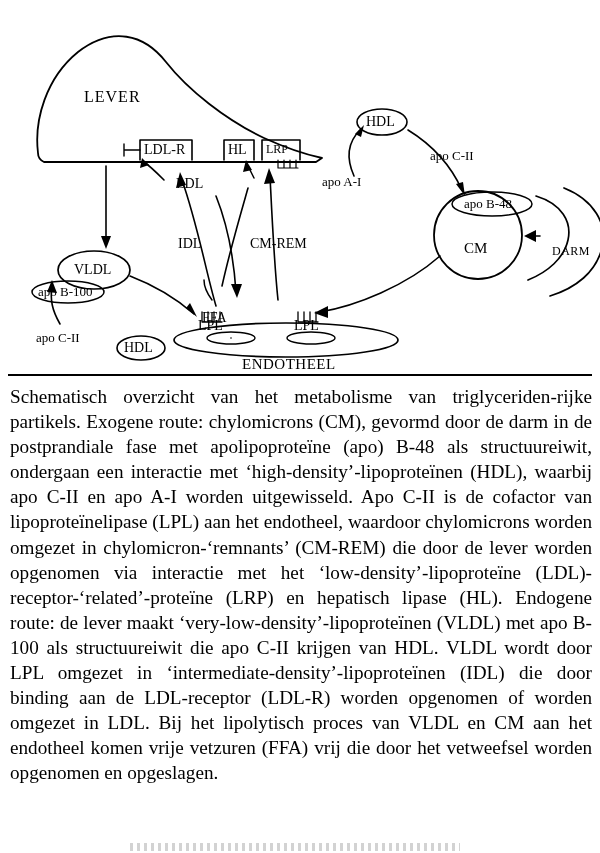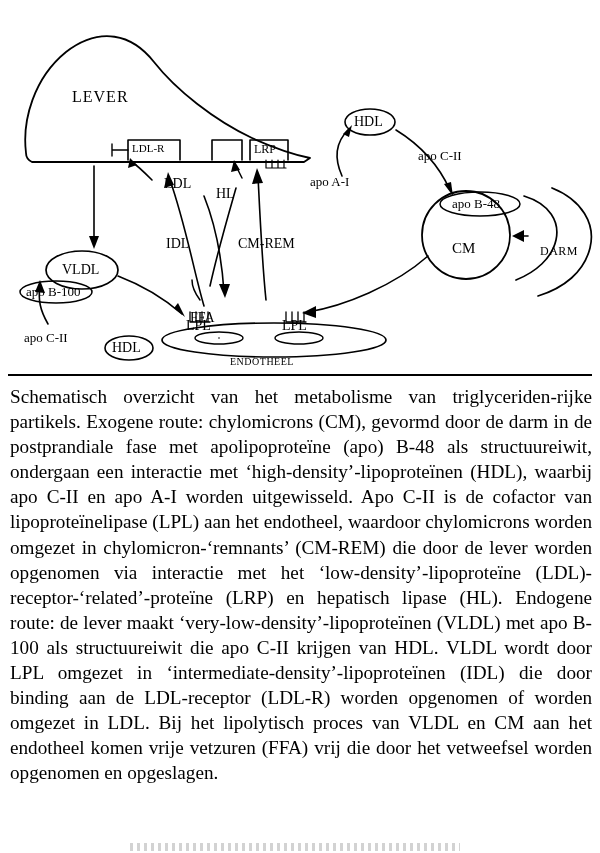--- a/index.html
+++ b/index.html
@@ -15,21 +15,21 @@
     position: relative;
     overflow: hidden;
   }
   #page {
     position: relative;
     width: 600px;
     height: 853px;
   }
   #figure {
     position: absolute;
-    left: 4px;
+    left: 16px;
     top: 0;
     width: 484px;
     height: 375px;
   }
   #figure svg {
     display: block;
   }
   .fig-label {
     position: absolute;
     font-family: "Liberation Serif", serif;
@@ -146,30 +146,30 @@
         <path d="M440,184 L449,196 L447,182 Z" fill="#000" stroke="none"></path>
 
         <path d="M338,176 C330,158 332,142 344,130" stroke-width="1.6"></path>
         <path d="M339,134 L348,125 L345,137 Z" fill="#000" stroke="none"></path>
 
         <path d="M196,300 C190,292 188,286 188,280" stroke-width="1.5"></path>
       </g>
     </svg>
 
     <div class="fig-label" style="left:68px; top:88px; font-size:16px; letter-spacing:1px;">LEVER</div>
-    <div class="fig-label" style="left:128px; top:142px; font-size:11px;">LDL-R</div>
-    <div class="fig-label" style="left:212px; top:142px; font-size:14px;margin-top:44px;">HL</div>
+    <div class="fig-label" style="left:128px; top:142px; font-size:14px;">LDL-R</div>
+    <div class="fig-label" style="left:212px; top:142px; font-size:14px;">HL</div>
     <div class="fig-label" style="left:250px; top:142px; font-size:12px;">LRP</div>
     <div class="fig-label" style="left:160px; top:176px; font-size:14px;">LDL</div>
     <div class="fig-label" style="left:162px; top:236px; font-size:14px;">IDL</div>
     <div class="fig-label" style="left:234px; top:236px; font-size:14px;">CM-REM</div>
     <div class="fig-label" style="left:186px; top:290px; font-size:14px;margin-top:20px;">FFA</div>
     <div class="fig-label" style="left:182px; top:318px; font-size:14px;">LPL</div>
     <div class="fig-label" style="left:278px; top:318px; font-size:14px;">LPL</div>
-    <div class="fig-label" style="left:226px; top:356px; font-size:10px; letter-spacing:0.5px;">ENDOTHEEL</div>
+    <div class="fig-label" style="left:226px; top:356px; font-size:15px; letter-spacing:0.5px;">ENDOTHEEL</div>
     <div class="fig-label" style="left:58px; top:262px; font-size:14px;">VLDL</div>
     <div class="fig-label" style="left:22px; top:284px; font-size:13px;">apo B-100</div>
     <div class="fig-label" style="left:20px; top:330px; font-size:13px;">apo C-II</div>
     <div class="fig-label" style="left:108px; top:340px; font-size:14px;">HDL</div>
     <div class="fig-label" style="left:350px; top:114px; font-size:14px;">HDL</div>
     <div class="fig-label" style="left:414px; top:148px; font-size:13px;">apo C-II</div>
     <div class="fig-label" style="left:306px; top:174px; font-size:13px;">apo A-I</div>
     <div class="fig-label" style="left:448px; top:196px; font-size:13px;">apo B-48</div>
     <div class="fig-label" style="left:448px; top:228px; font-size:15px;margin-top:12px;">CM</div>
     <div class="fig-label" style="left:536px; top:244px; font-size:12px; letter-spacing:0.5px;">DARM</div>

